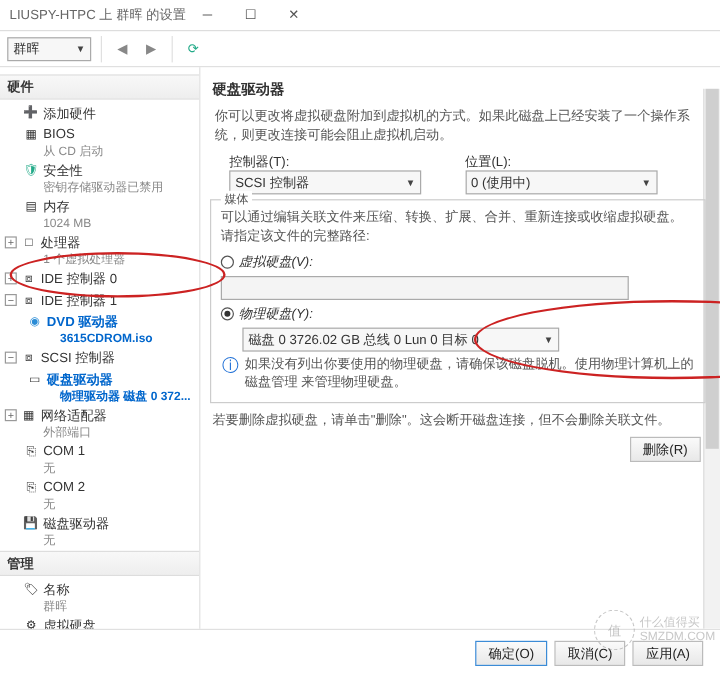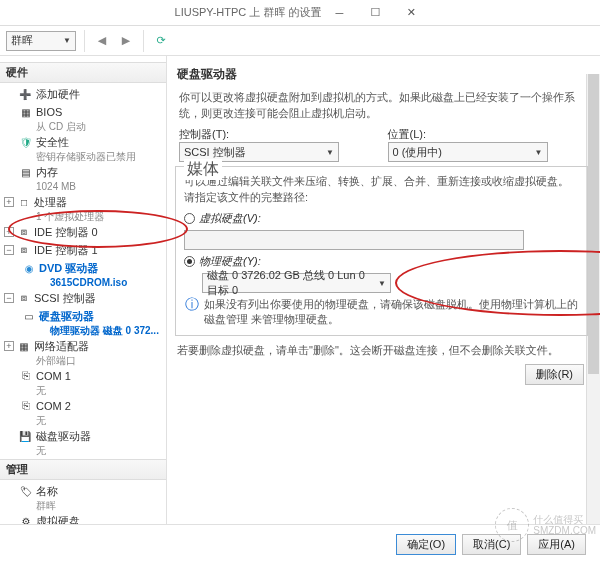--- a/index.html
+++ b/index.html
@@ -1,40 +1,40 @@
 <!DOCTYPE html>
 <html><head>
 <meta charset="utf-8">
 <style>
 * { box-sizing: border-box; font-family: "Microsoft YaHei", "Segoe UI", sans-serif; }
 body { margin: 0; width: 600px; height: 566px; background: #fff; overflow: hidden; font-size: 11px; color: #333; }
-.titlebar { height: 26px; background: #fff; border-bottom: 1px solid #ddd; display: flex; align-items: center; justify-content: center; padding: 0 4px 0 8px; color: #666; }
+.titlebar { height: 26px; background: #fff; border-bottom: 1px solid #ddd; display: flex; align-items: center; justify-content: flex-start; padding: 0 4px 0 8px; color: #666; }
 .titlebar .ctrls { display: flex; }
 .titlebar .ctrls div { width: 36px; height: 20px; display: flex; align-items: center; justify-content: center; color: #555; }
 .toolbar { height: 30px; border-bottom: 1px solid #e0e0e0; display: flex; align-items: center; padding: 0 6px; gap: 6px; }
 .combo { border: 1px solid #aaa; background: #f7f7f7; height: 20px; padding: 0 4px; display: flex; align-items: center; min-width: 70px; font-size: 11px; }
 .combo .arrow { margin-left: auto; font-size: 8px; color: #444; }
 .tb-icon { width: 18px; height: 18px; display: flex; align-items: center; justify-content: center; color: #888; }
 .vdiv { width: 1px; height: 22px; background: #e0e0e0; margin: 0 2px; }
 .main { display: flex; height: 468px; }
 .tree { width: 167px; border-right: 1px solid #e0e0e0; overflow: hidden; padding: 4px 0; }
 .tnode { display: flex; align-items: center; height: 18px; padding-left: 4px; gap: 3px; white-space: nowrap; }
 .tnode .tg { width: 10px; text-align: center; font-size: 9px; color: #666; border: 1px solid #999; line-height: 8px; height: 10px; }
 .tnode .sp { width: 12px; }
 .section-hdr { font-weight: bold; background: linear-gradient(#f8f8f8,#eee); border-top: 1px solid #ddd; border-bottom: 1px solid #ddd; padding: 2px 6px; margin: 2px 0; }
 .ticon { width: 14px; height: 14px; display: flex; align-items: center; justify-content: center; font-size: 10px; }
 .sub { color: #888; font-size: 10px; padding-left: 36px; line-height: 12px; }
 .blue { color: #0066cc; }
 .bold { font-weight: bold; }
 .content { flex: 1; padding: 6px 10px 6px 6px; position: relative; overflow: hidden; }
 .content h2 { font-size: 12px; margin: 4px 0 6px 4px; color: #333; font-weight: bold; }
 .fieldset { border: 1px solid #ccc; margin: 4px 2px; padding: 6px 8px 8px 8px; position: relative; }
-.fieldset .legend { position: absolute; top: -8px; left: 8px; background: #fff; padding: 0 3px; font-size: 16px; color: #555; }
+.fieldset .legend { position: absolute; top: -8px; left: 8px; background: #fff; padding: 0 3px; font-size: 10px; color: #555; }
 .desc { color: #555; line-height: 16px; margin-bottom: 6px; }
-.formrow { display: flex; gap: 12px; align-items: center; margin: 2px 0; }
+.formrow { display: flex; gap: 12px; align-items: center; margin: 2px 12px; }
 .formrow label { min-width: 60px; }
 select.sel, .sel { border: 1px solid #aaa; background: #fff; height: 20px; font-size: 11px; padding: 0 2px; }
 .radio { display: flex; align-items: center; gap: 4px; margin: 4px 0; font-style: italic; }
 .radio .dot { width: 11px; height: 11px; border: 1px solid #555; border-radius: 50%; display: flex; align-items: center; justify-content: center; }
 .radio .dot.on::after { content:""; width:5px; height:5px; background:#333; border-radius:50%; }
 .btnrow { display: flex; gap: 4px; justify-content: flex-end; margin: 4px 0; }
 .btn { border: 1px solid #bbb; background: linear-gradient(#fafafa,#e8e8e8); padding: 2px 10px; font-size: 11px; color: #888; min-width: 54px; text-align: center; }
 .btn.en { color: #222; }
 .info { display: flex; gap: 4px; align-items: flex-start; color: #555; line-height: 15px; margin-top: 4px; }
 .info .i { color: #1e6fd6; font-size: 14px; width: 16px; flex-shrink: 0; text-align: center; }
@@ -214,21 +214,21 @@
       <div class="radio">
           <span class="dot"></span>
           <span>虚拟硬盘(V):</span>
         </div>
       <input class="sel" style="width: 340px; background: rgb(244, 244, 244); color: rgb(170, 170, 170);" disabled="">
 
       <div class="radio">
           <span class="dot on"></span>
           <span>物理硬盘(Y):</span>
         </div>
-      <div class="combo" style="width:189px;margin-left:18px;">
+      <div class="combo" style="width:264px;margin-left:18px;">
           <span>磁盘 0 3726.02 GB 总线 0 Lun 0 目标 0</span>
           <span class="arrow">▼</span>
         </div>
 
       <div class="info">
         <span class="i">ⓘ</span>
         <span>如果没有列出你要使用的物理硬盘，请确保该磁盘脱机。使用物理计算机上的 磁盘管理 来管理物理硬盘。</span>
       </div>
     </div>
 

